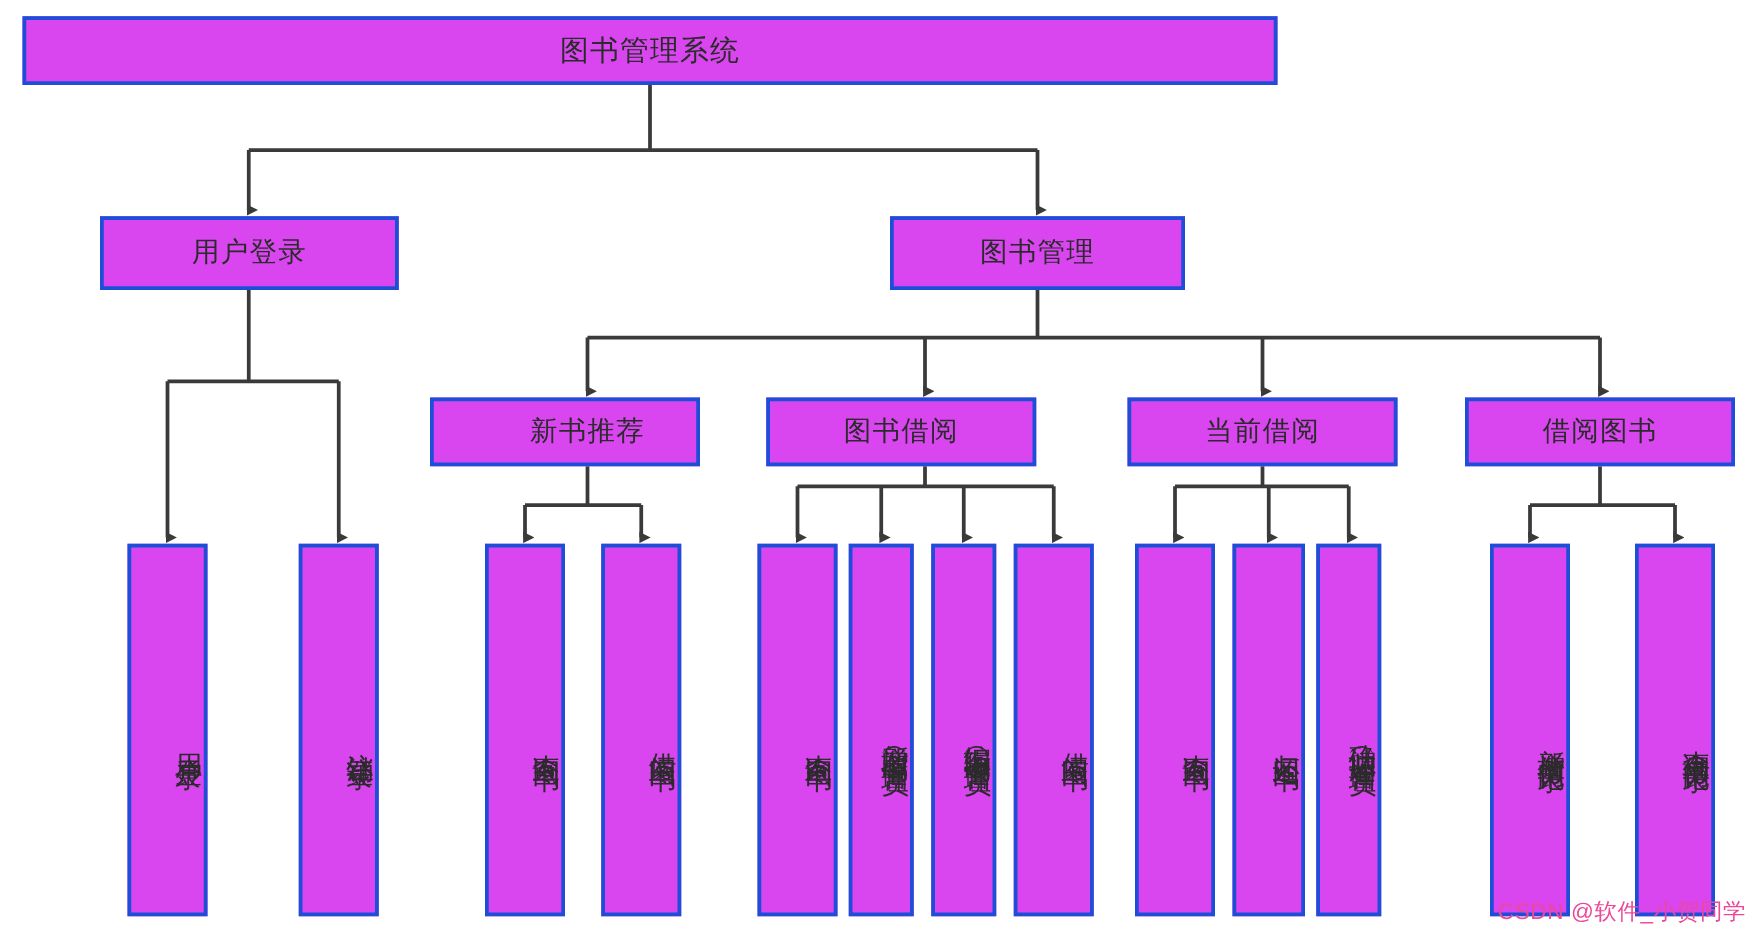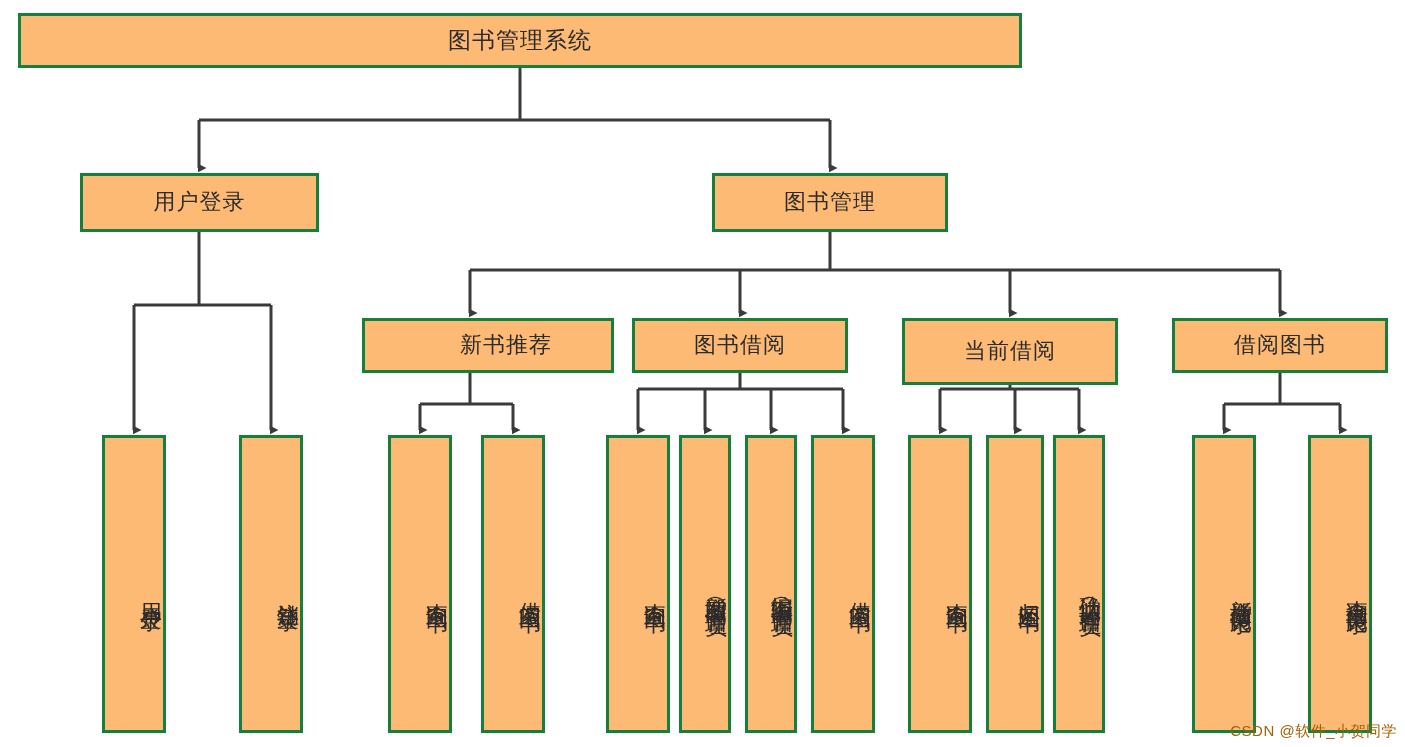--- a/index.html
+++ b/index.html
@@ -21,22 +21,22 @@
     position: absolute;
     left: 0;
     top: 0;
     width: 1405px;
     height: 747px;
     pointer-events: none;
   }
   .node {
     position: absolute;
     box-sizing: border-box;
-    border: 3px solid #15803d;
-    background: #fdba74;
+    border: 3px solid #1d4ed8;
+    background: #d946ef;
     display: flex;
     align-items: center;
     justify-content: center;
     color: #2b2b2b;
   }
   .node.horiz {
     font-size: 22px;
     letter-spacing: 1px;
     line-height: 1.2;
   }
@@ -56,22 +56,22 @@
   .node.vert .vlabel {
     writing-mode: vertical-rl;
     text-orientation: upright;
     display: block;
     white-space: nowrap;
   }
   .watermark {
     position: absolute;
     right: 8px;
     bottom: 6px;
-    font-size: 15px;
-    color: #a16207;
+    font-size: 18px;
+    color: #ec4899;
     white-space: nowrap;
     letter-spacing: 0.5px;
   }
 </style>
 </head>
 <body>
 
 <div id="canvas">
 
   <svg id="wires" viewBox="0 0 1405 747" xmlns="http://www.w3.org/2000/svg">
@@ -126,23 +126,23 @@
       <path d="M 1224 404 L 1224 430" marker-end="url(#arrow)"></path>
       <path d="M 1340 404 L 1340 430" marker-end="url(#arrow)"></path>
     </g>
   </svg>
 
   <div class="node horiz root" id="node-root" style="left: 18px; top: 13px; width: 1004px; height: 55px;">图书管理系统</div>
 
   <div class="node horiz" id="node-user-login" style="left: 80px; top: 173px; width: 239px; height: 59px;">用户登录</div>
   <div class="node horiz" id="node-book-manage" style="left: 712px; top: 173px; width: 236px; height: 59px; font-family: Liberation Serif, serif;">图书管理</div>
 
-  <div class="node horiz" id="node-new-book-recommend" style="left: 362px; top: 318px; width: 252px; height: 55px; padding-left: 36px;">新书推荐</div>
-  <div class="node horiz" id="node-book-borrow" style="left: 632px; top: 318px; width: 216px; height: 55px;">图书借阅</div>
-  <div class="node horiz" id="node-current-borrow" style="left: 902px; top: 318px; width: 216px; height: 67px;">当前借阅</div>
+  <div class="node horiz" id="node-new-book-recommend" style="left: 344px; top: 318px; width: 216px; height: 55px; padding-left: 36px;">新书推荐</div>
+  <div class="node horiz" id="node-book-borrow" style="left: 613px; top: 318px; width: 216px; height: 55px;">图书借阅</div>
+  <div class="node horiz" id="node-current-borrow" style="left: 902px; top: 318px; width: 216px; height: 55px;">当前借阅</div>
   <div class="node horiz" id="node-borrow-record" style="left: 1172px; top: 318px; width: 216px; height: 55px;">借阅图书</div>
 
   <div id="leaf-host">
       <div class="node vert" style="left: 102px; top: 435px; width: 64px; height: 298px;">
         <span class="vlabel">用户登录</span>
       </div>
       <div class="node vert" style="left: 239px; top: 435px; width: 64px; height: 298px;">
         <span class="vlabel">注销登录</span>
       </div>
       <div class="node vert" style="left: 388px; top: 435px; width: 64px; height: 298px;">

